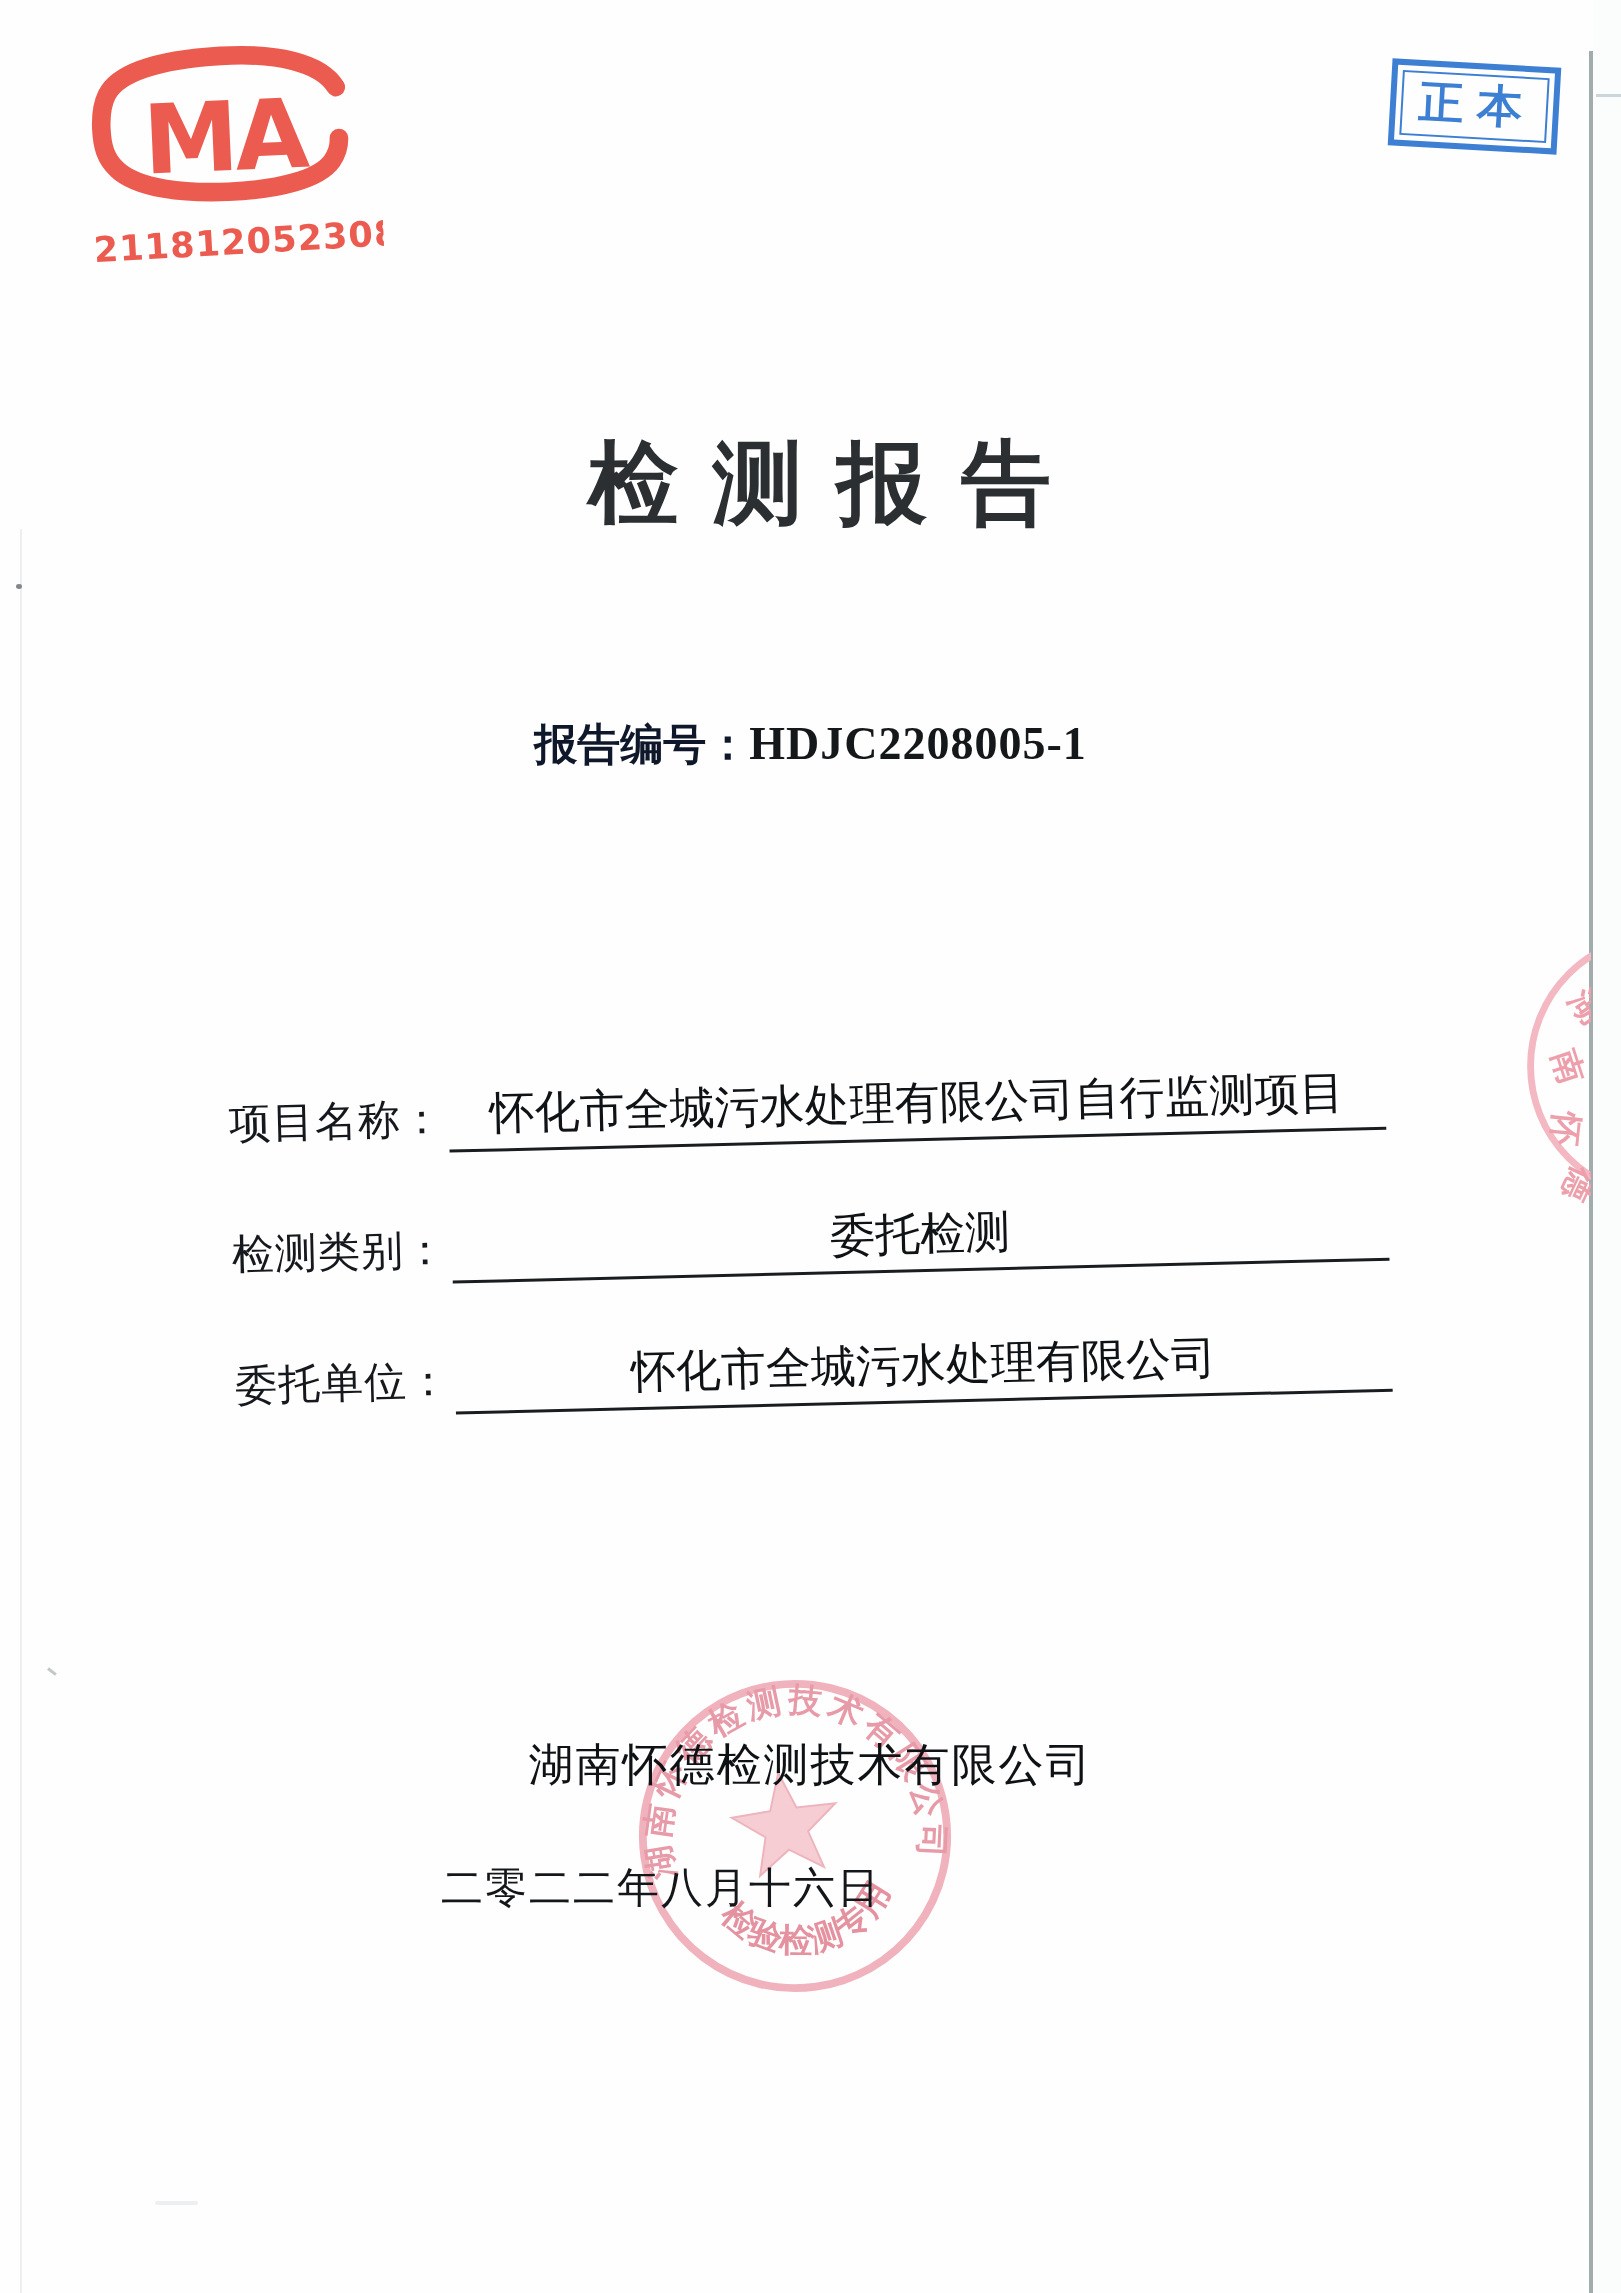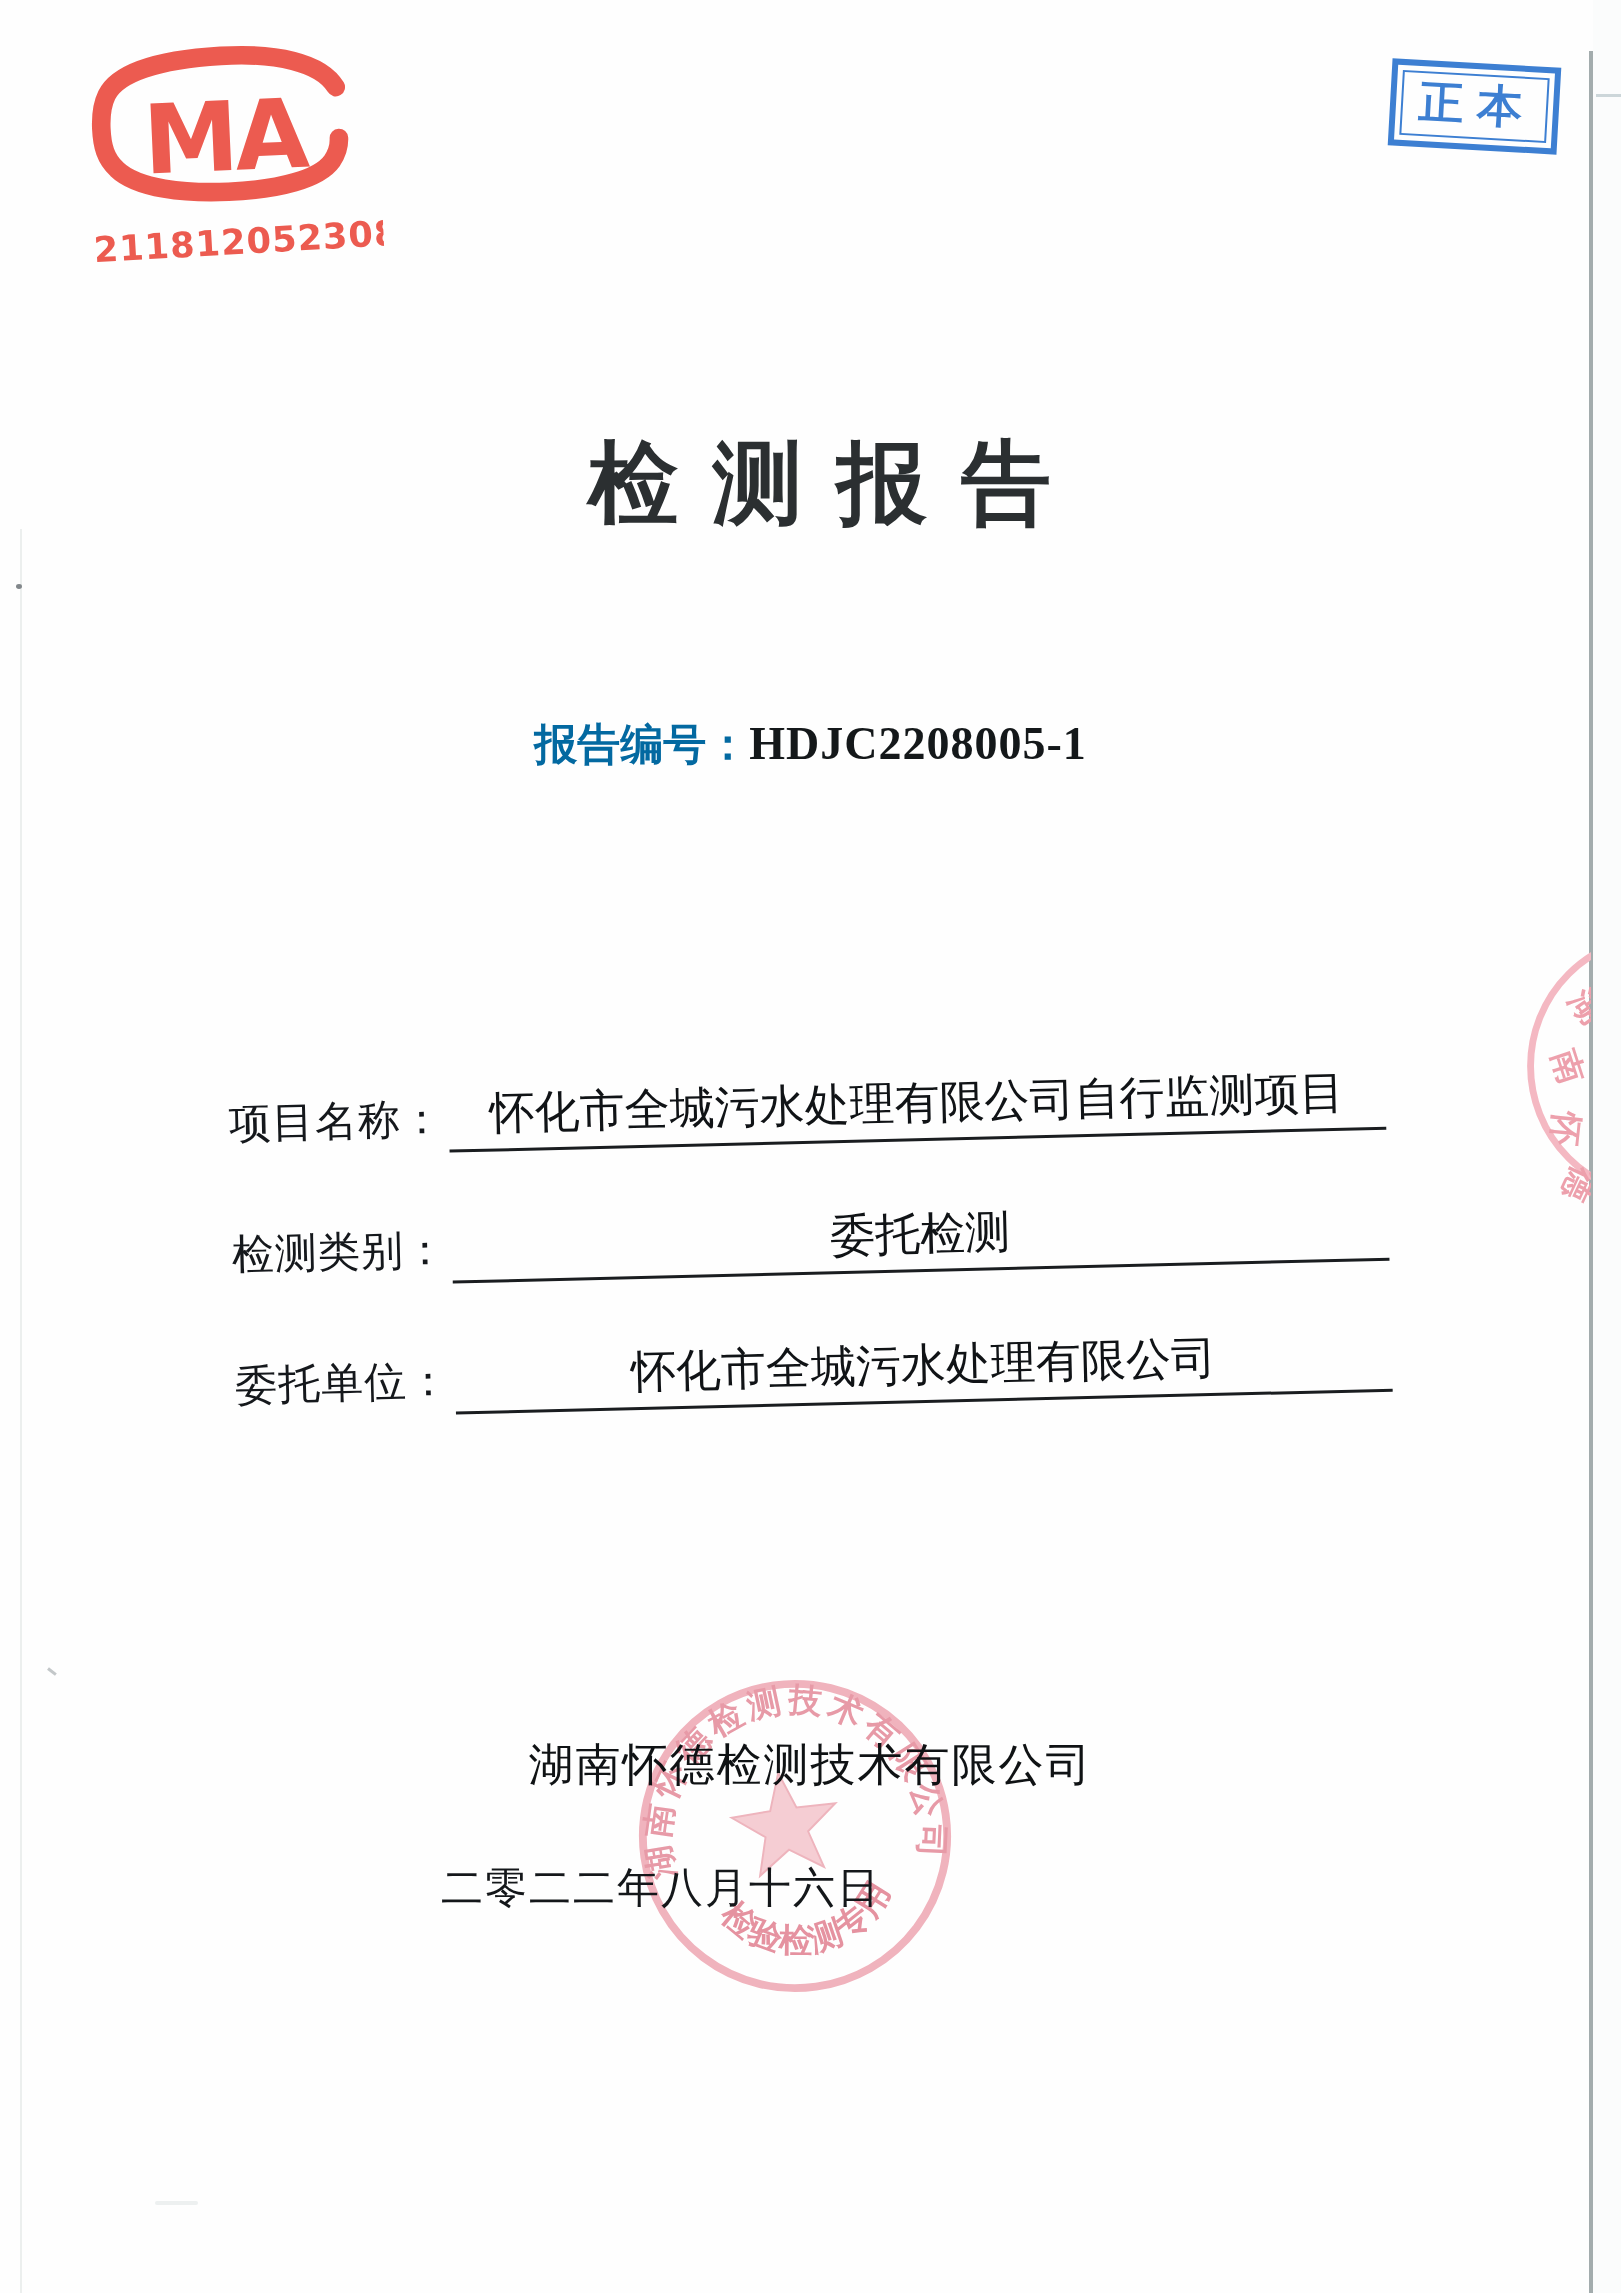--- a/index.html
+++ b/index.html
@@ -35,21 +35,21 @@
   
   .doc-title{
     position:absolute;left:0;top:423px;width:1621px;text-align:center;
     font-size:90px;font-weight:bold;letter-spacing:5.9px;color:#2b2f31;white-space:pre;margin-left:12px;
   }
 
   
   .report-no{
     position:absolute;left:0;top:716px;width:1621px;text-align:center;white-space:nowrap;
   }
-  .report-no .lbl{font-size:43px;font-weight:bold;color:#0369a1;}
+  .report-no .lbl{font-size:43px;font-weight:bold;color:#0f172a;}
   .report-no .val{font-size:46px;font-weight:bold;color:#14181a;letter-spacing:1px;margin-top:20px;}
 
   
   .form{
     position:absolute;left:228px;top:1090px;width:1157px;
     transform:rotate(-1.4deg);transform-origin:0 0;
   }
   .form-row{display:flex;align-items:flex-end;}
   .form-row + .form-row{margin-top:63px;}
   .form-label{

